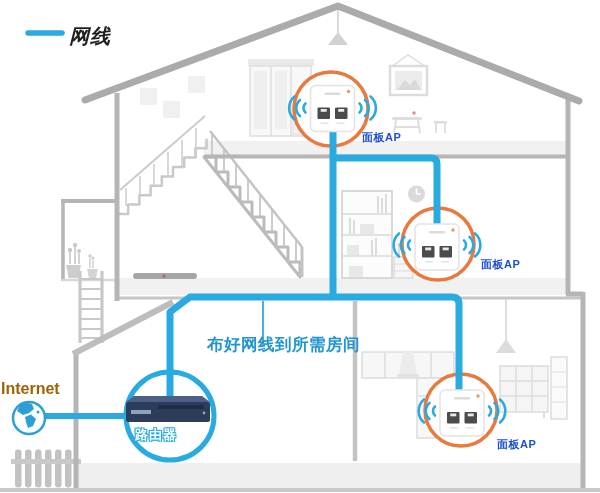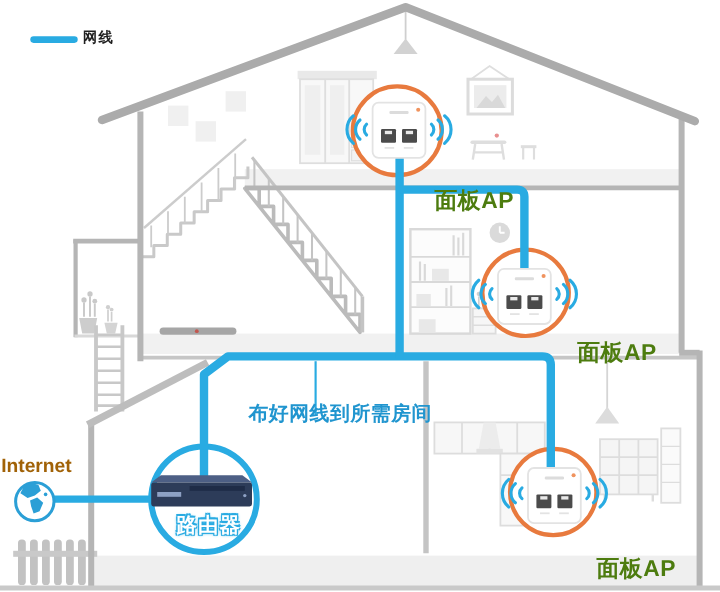--- a/index.html
+++ b/index.html
@@ -1,26 +1,26 @@
 <!DOCTYPE html>
 <html><head>
 <meta charset="utf-8">
 <style>
   html,body{margin:0;padding:0;background:#fff;}
   #stage{position:relative;width:600px;height:493px;background:#ffffff;overflow:hidden;
          font-family:"Liberation Sans","DejaVu Sans",sans-serif;}
   #diagram-svg{position:absolute;left:0;top:0;}
   .lbl{position:absolute;white-space:nowrap;font-weight:bold;}
-  .legend-label{left:69px;top:23px;font-size:12px;color:#1f1f1f;letter-spacing:1px;}
+  .legend-label{left:69px;top:23px;font-size:20px;color:#1f1f1f;letter-spacing:1px;font-style:italic;}
   .internet-label{left:1px;top:380px;font-size:16px;color:#a16207;}
-  .router-label{left:134px;top:426px;width:80px;text-align:center;font-size:17px;color:#ffffff;
+  .router-label{left:116px;top:426px;width:80px;text-align:center;font-size:13px;color:#ffffff;
       letter-spacing:1px;
       text-shadow:-1px -1px 0 #29abe2,1px -1px 0 #29abe2,-1px 1px 0 #29abe2,1px 1px 0 #29abe2,
                   0 0 3px #29abe2,0 0 2px #29abe2;}
-  .ap-label{font-size:19px;color:#4d7c0f;letter-spacing:0.5px;margin-top:24px;}
+  .ap-label{font-size:11px;color:#1d4ed8;letter-spacing:0.5px;}
   .ap-label-1{left:362px;top:130px;}
   .ap-label-2{left:481px;top:257px;}
   .ap-label-3{left:497px;top:437px;}
   .cable-note{left:207px;top:334px;font-size:16.5px;color:#2095cf;letter-spacing:0.5px;}
   .wifi{stroke:#29abe2;stroke-width:2.6;fill:none;stroke-linecap:round;}
   .cable{stroke:#29abe2;fill:none;stroke-linecap:butt;stroke-linejoin:round;}
   .wall{stroke:#b5b5b5;fill:none;}
 </style>
 </head>
 <body>

